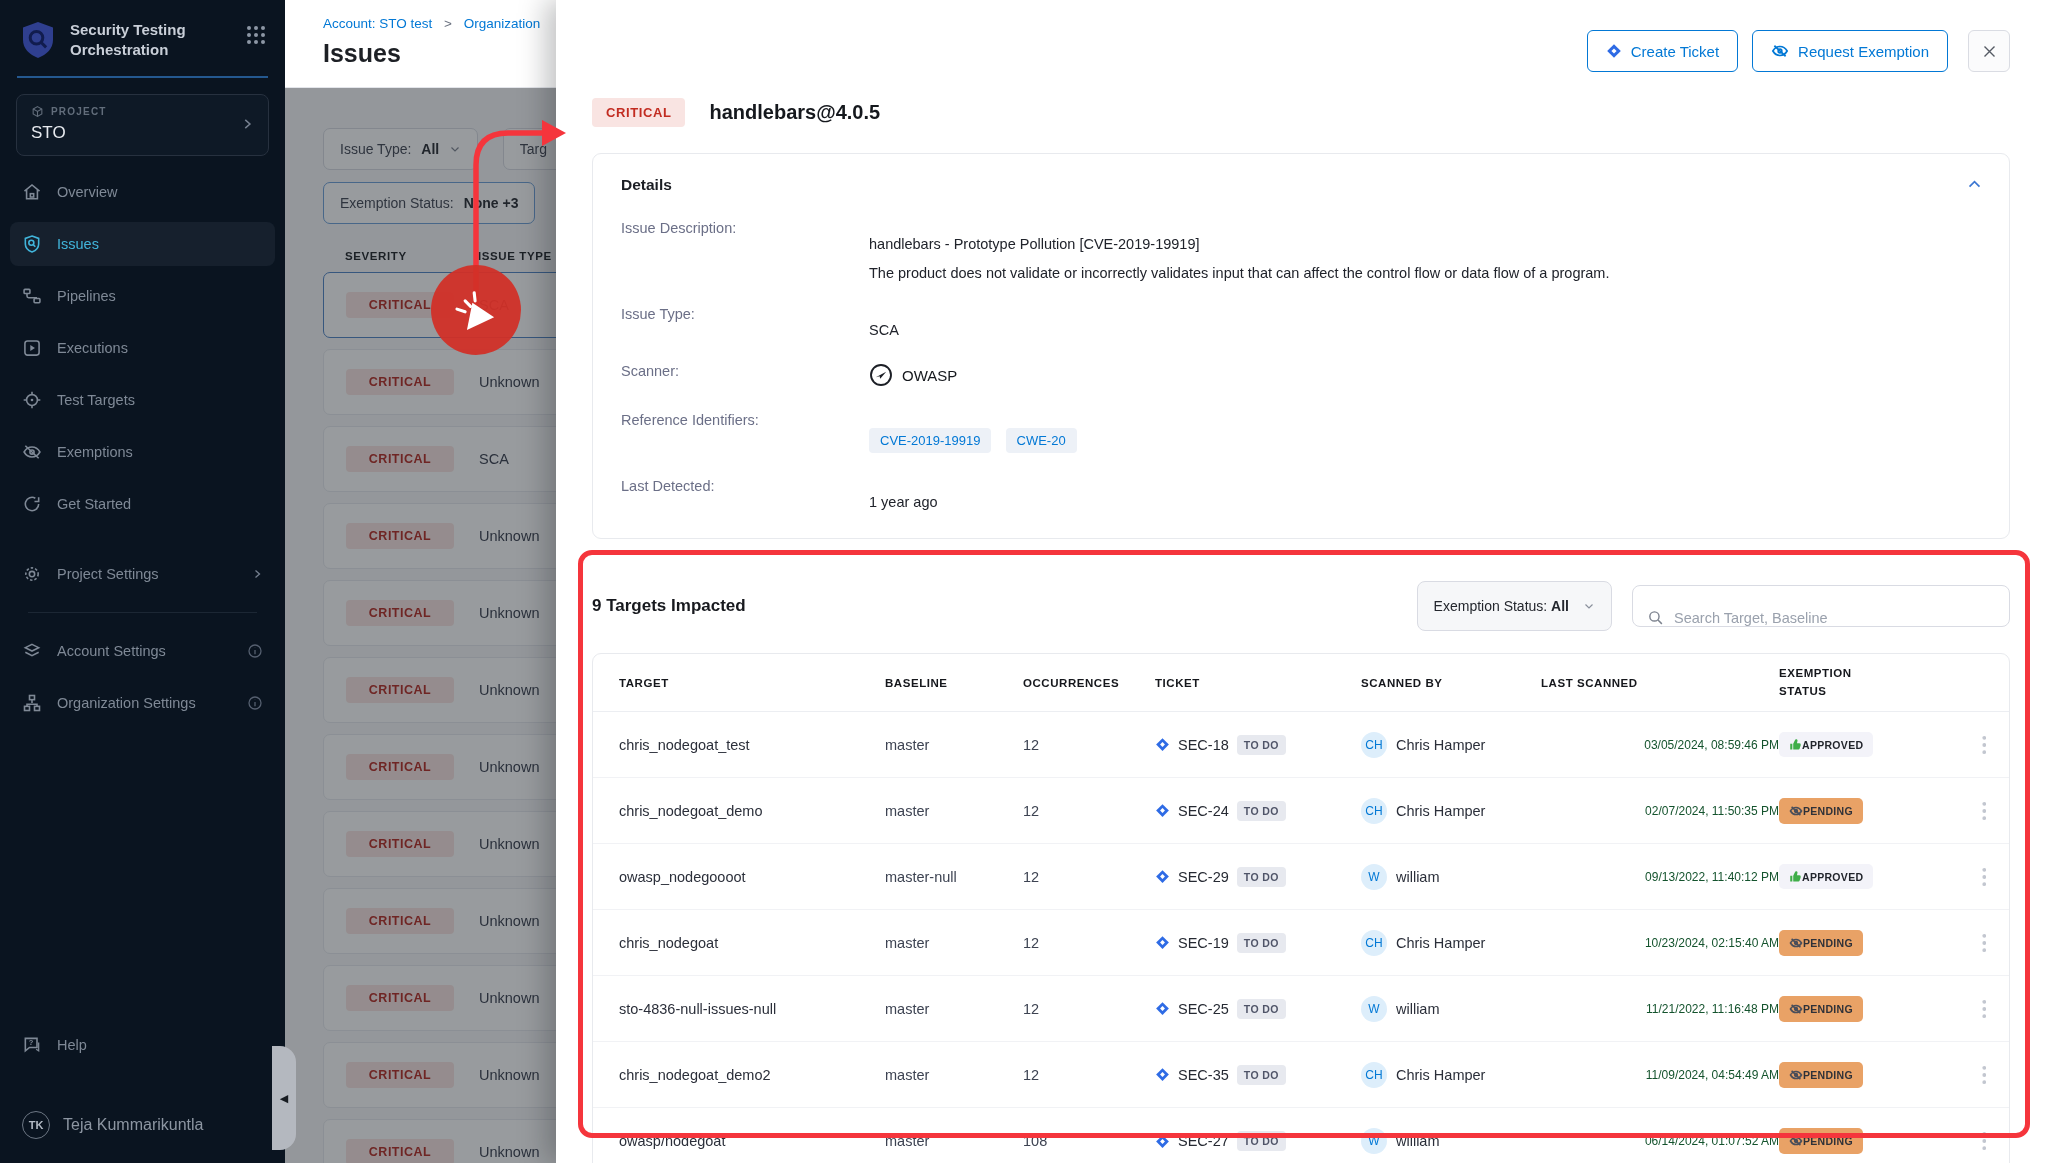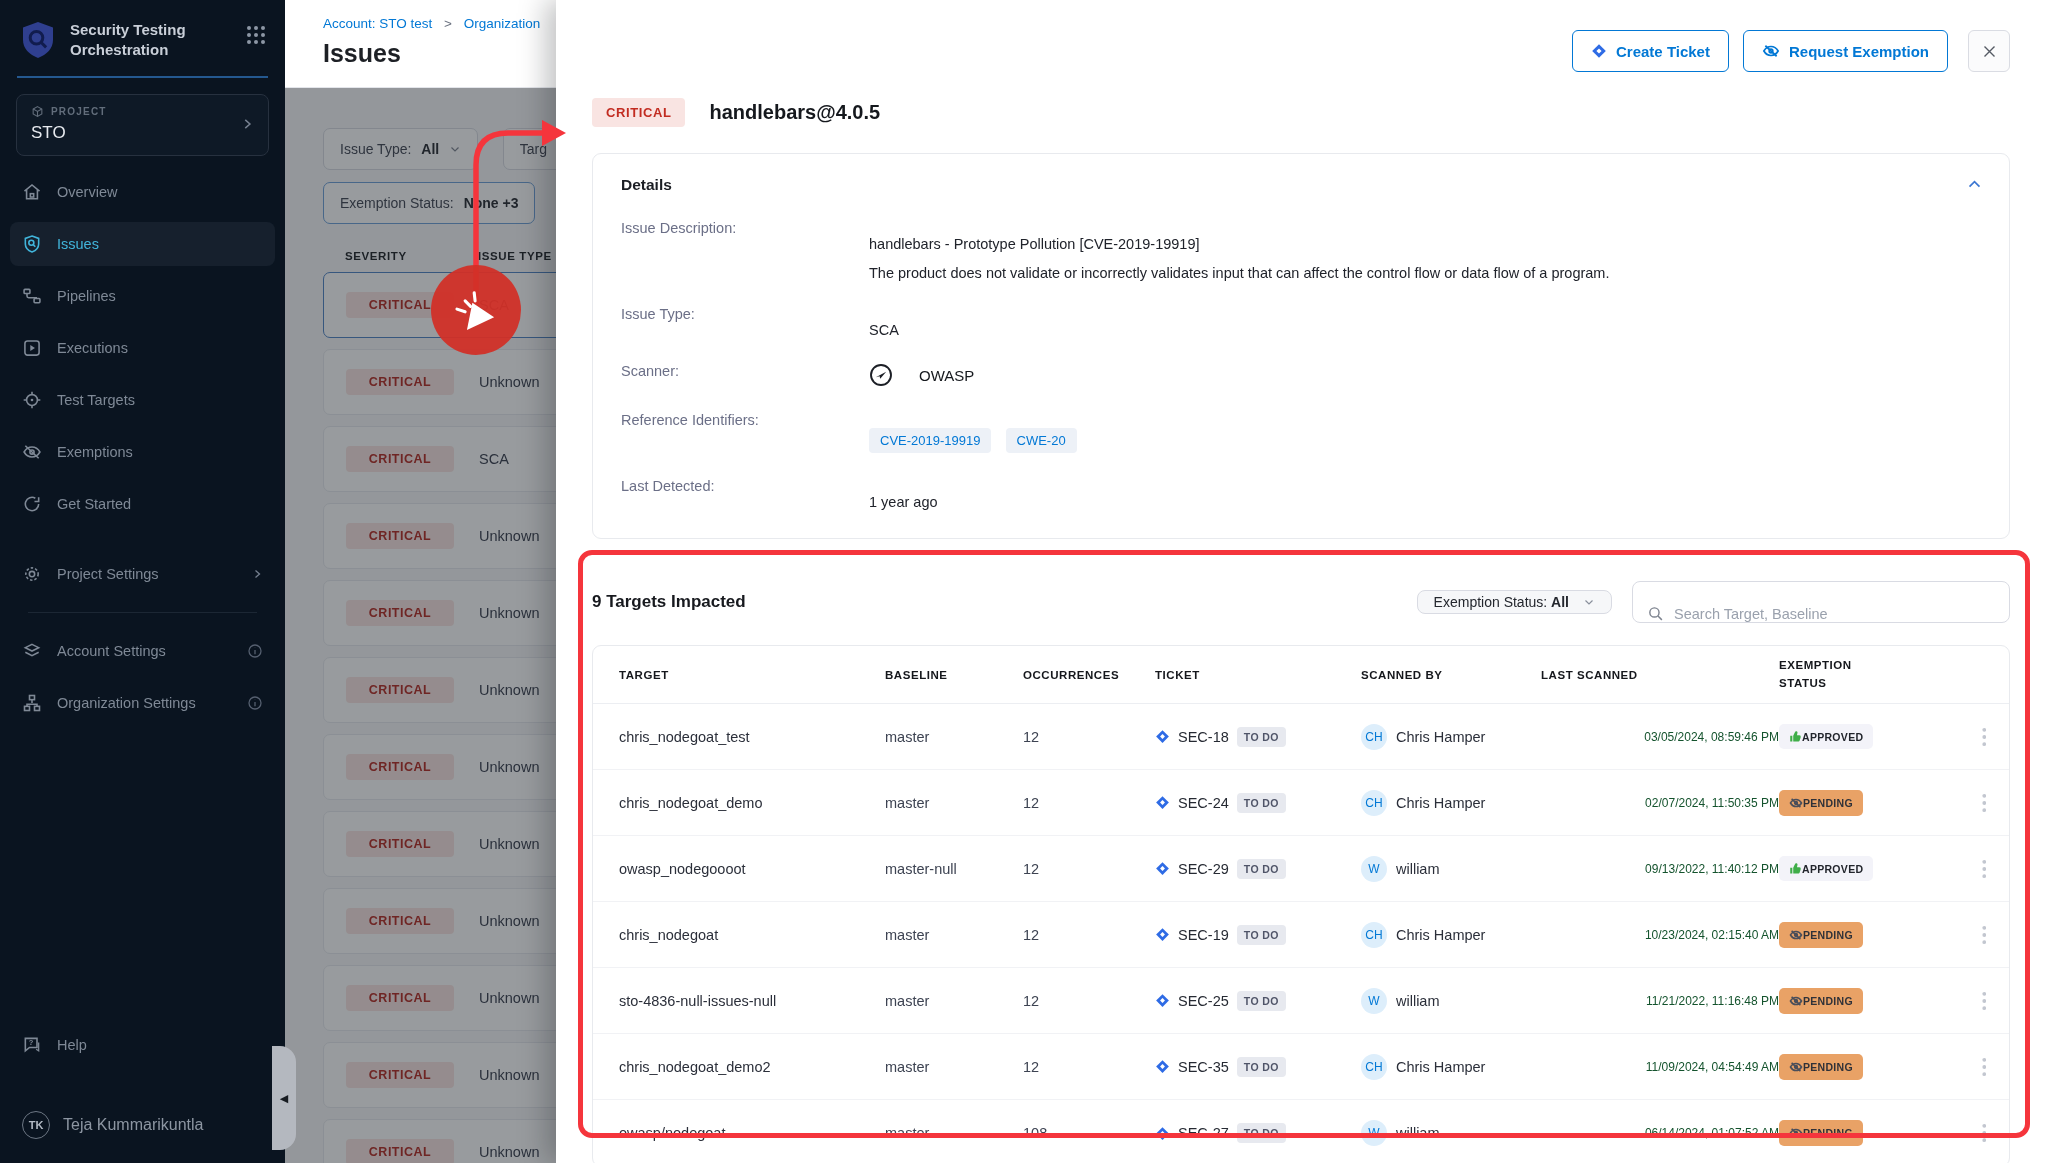--- a/index.html
+++ b/index.html
@@ -48,39 +48,39 @@
   .issue-rows{padding:0 20px 0 38px;}
   .issue-card{display:flex;align-items:center;height:66px;background:#fff;border:1px solid #e7e9ee;border-radius:7px;margin-bottom:11px;padding-left:22px;cursor:pointer;width:660px;}
   .issue-card.sel-true{border:1.6px solid #4d82c4;}
   .sev-badge{display:inline-block;background:var(--critical-bg);color:var(--critical-text);font-size:12.5px;font-weight:700;letter-spacing:.5px;padding:6px 13px;border-radius:4px;width:108px;text-align:center;}
   .issue-type{margin-left:25px;font-size:14.5px;color:#343a49;}
   .dim-overlay{position:absolute;left:285px;top:88px;width:1763px;height:1075px;background:rgba(30,36,44,.46);z-index:2;}
 
   
   .drawer{position:absolute;left:556px;top:0;width:1492px;height:1163px;background:#fff;z-index:3;box-shadow:-10px 0 26px rgba(10,14,20,.25);padding:30px 38px 0 36px;}
   .drawer-actions{display:flex;justify-content:flex-end;align-items:center;gap:14px;}
-  .btn-outline{display:inline-flex;align-items:center;gap:9px;height:42px;padding:0 18px;border:1.5px solid var(--accent);border-radius:6px;background:#fff;color:var(--accent);font-size:15px;font-weight:700;cursor:pointer;font-family:inherit;}
+  .btn-outline{display:inline-flex;align-items:center;gap:9px;height:42px;padding:0 18px;border:1.5px solid var(--accent);border-radius:6px;background:#fff;color:var(--accent);font-size:15px;font-weight:400;cursor:pointer;font-family:inherit;}
   .btn-close{width:42px;height:42px;border:1px solid #dadce3;border-radius:6px;background:#fbfbfc;color:#555a64;font-size:17px;display:flex;align-items:center;justify-content:center;cursor:pointer;margin-left:6px;}
   .title-row{display:flex;align-items:center;gap:24px;margin-top:26px;}
   .crit-badge{background:var(--critical-bg);color:#c22c21;font-size:13px;font-weight:700;letter-spacing:.6px;padding:7px 14px;border-radius:4px;}
   .issue-title{font-size:20px;font-weight:700;color:#15181d;}
 
   .details-card{border:1px solid #e8eaee;border-radius:9px;margin-top:26px;padding:22px 28px 28px 28px;position:relative;}
   .details-title{font-size:15.5px;font-weight:700;color:#1b1e24;}
   .collapse-chevron{position:absolute;right:26px;top:22px;color:#3c77d2;cursor:pointer;}
   .dgrid{display:grid;grid-template-columns:248px 1fr;row-gap:25px;margin-top:26px;font-size:14.5px;}
   .dlabel{color:#6b6f87;}
   .dvalue{color:#20232b;margin-top:16px;}
   .desc-line2{margin-top:13px;}
-  .scanner-val{display:flex;align-items:center;gap:26px;font-size:15px;color:#15181d;}
+  .scanner-val{display:flex;align-items:center;gap:9px;font-size:15px;color:#15181d;}
   .ref-chip{display:inline-block;background:#edf1f7;color:var(--accent);font-size:13px;padding:5px 11px;border-radius:4px;margin-right:10px;cursor:pointer;}
 
   .targets-head{display:flex;align-items:center;margin-top:42px;}
   .targets-title{font-size:17px;font-weight:700;color:#17191e;flex:1;}
-  .pill-select{display:inline-flex;align-items:center;gap:14px;background:#f6f7f9;border:1px solid #d9dbe3;border-radius:8px;height:24px;padding:0 16px;font-size:14px;color:#24272e;cursor:pointer;}
+  .pill-select{display:inline-flex;align-items:center;gap:14px;background:#f6f7f9;border:1px solid #d9dbe3;border-radius:8px;height:50px;padding:0 16px;font-size:14px;color:#24272e;cursor:pointer;}
   .pill-select b{font-weight:700;}
   .search-box{display:flex;align-items:flex-end;gap:10px;background:#fff;border:1px solid #d9dbe3;border-radius:8px;height:42px;width:378px;padding:0 14px;margin-left:20px;}
   .search-box input{border:0;outline:0;flex:1;font-size:14.5px;color:#30343e;font-family:inherit;background:transparent;}
   .search-box input::placeholder{color:#9aa1ad;}
 
   .targets-card{border:1px solid #e8eaee;border-radius:9px;margin-top:22px;overflow:hidden;}
   .trow{display:flex;align-items:center;padding:0 8px 0 26px;}
   .thead{height:58px;border-bottom:1px solid #eceef2;font-size:11.5px;font-weight:700;letter-spacing:.55px;color:#15171c;align-items:center;}
   .tbody .trow{height:66px;border-bottom:1px solid #f1f2f5;cursor:pointer;}
   .tbody .trow:last-child{border-bottom:0;}

